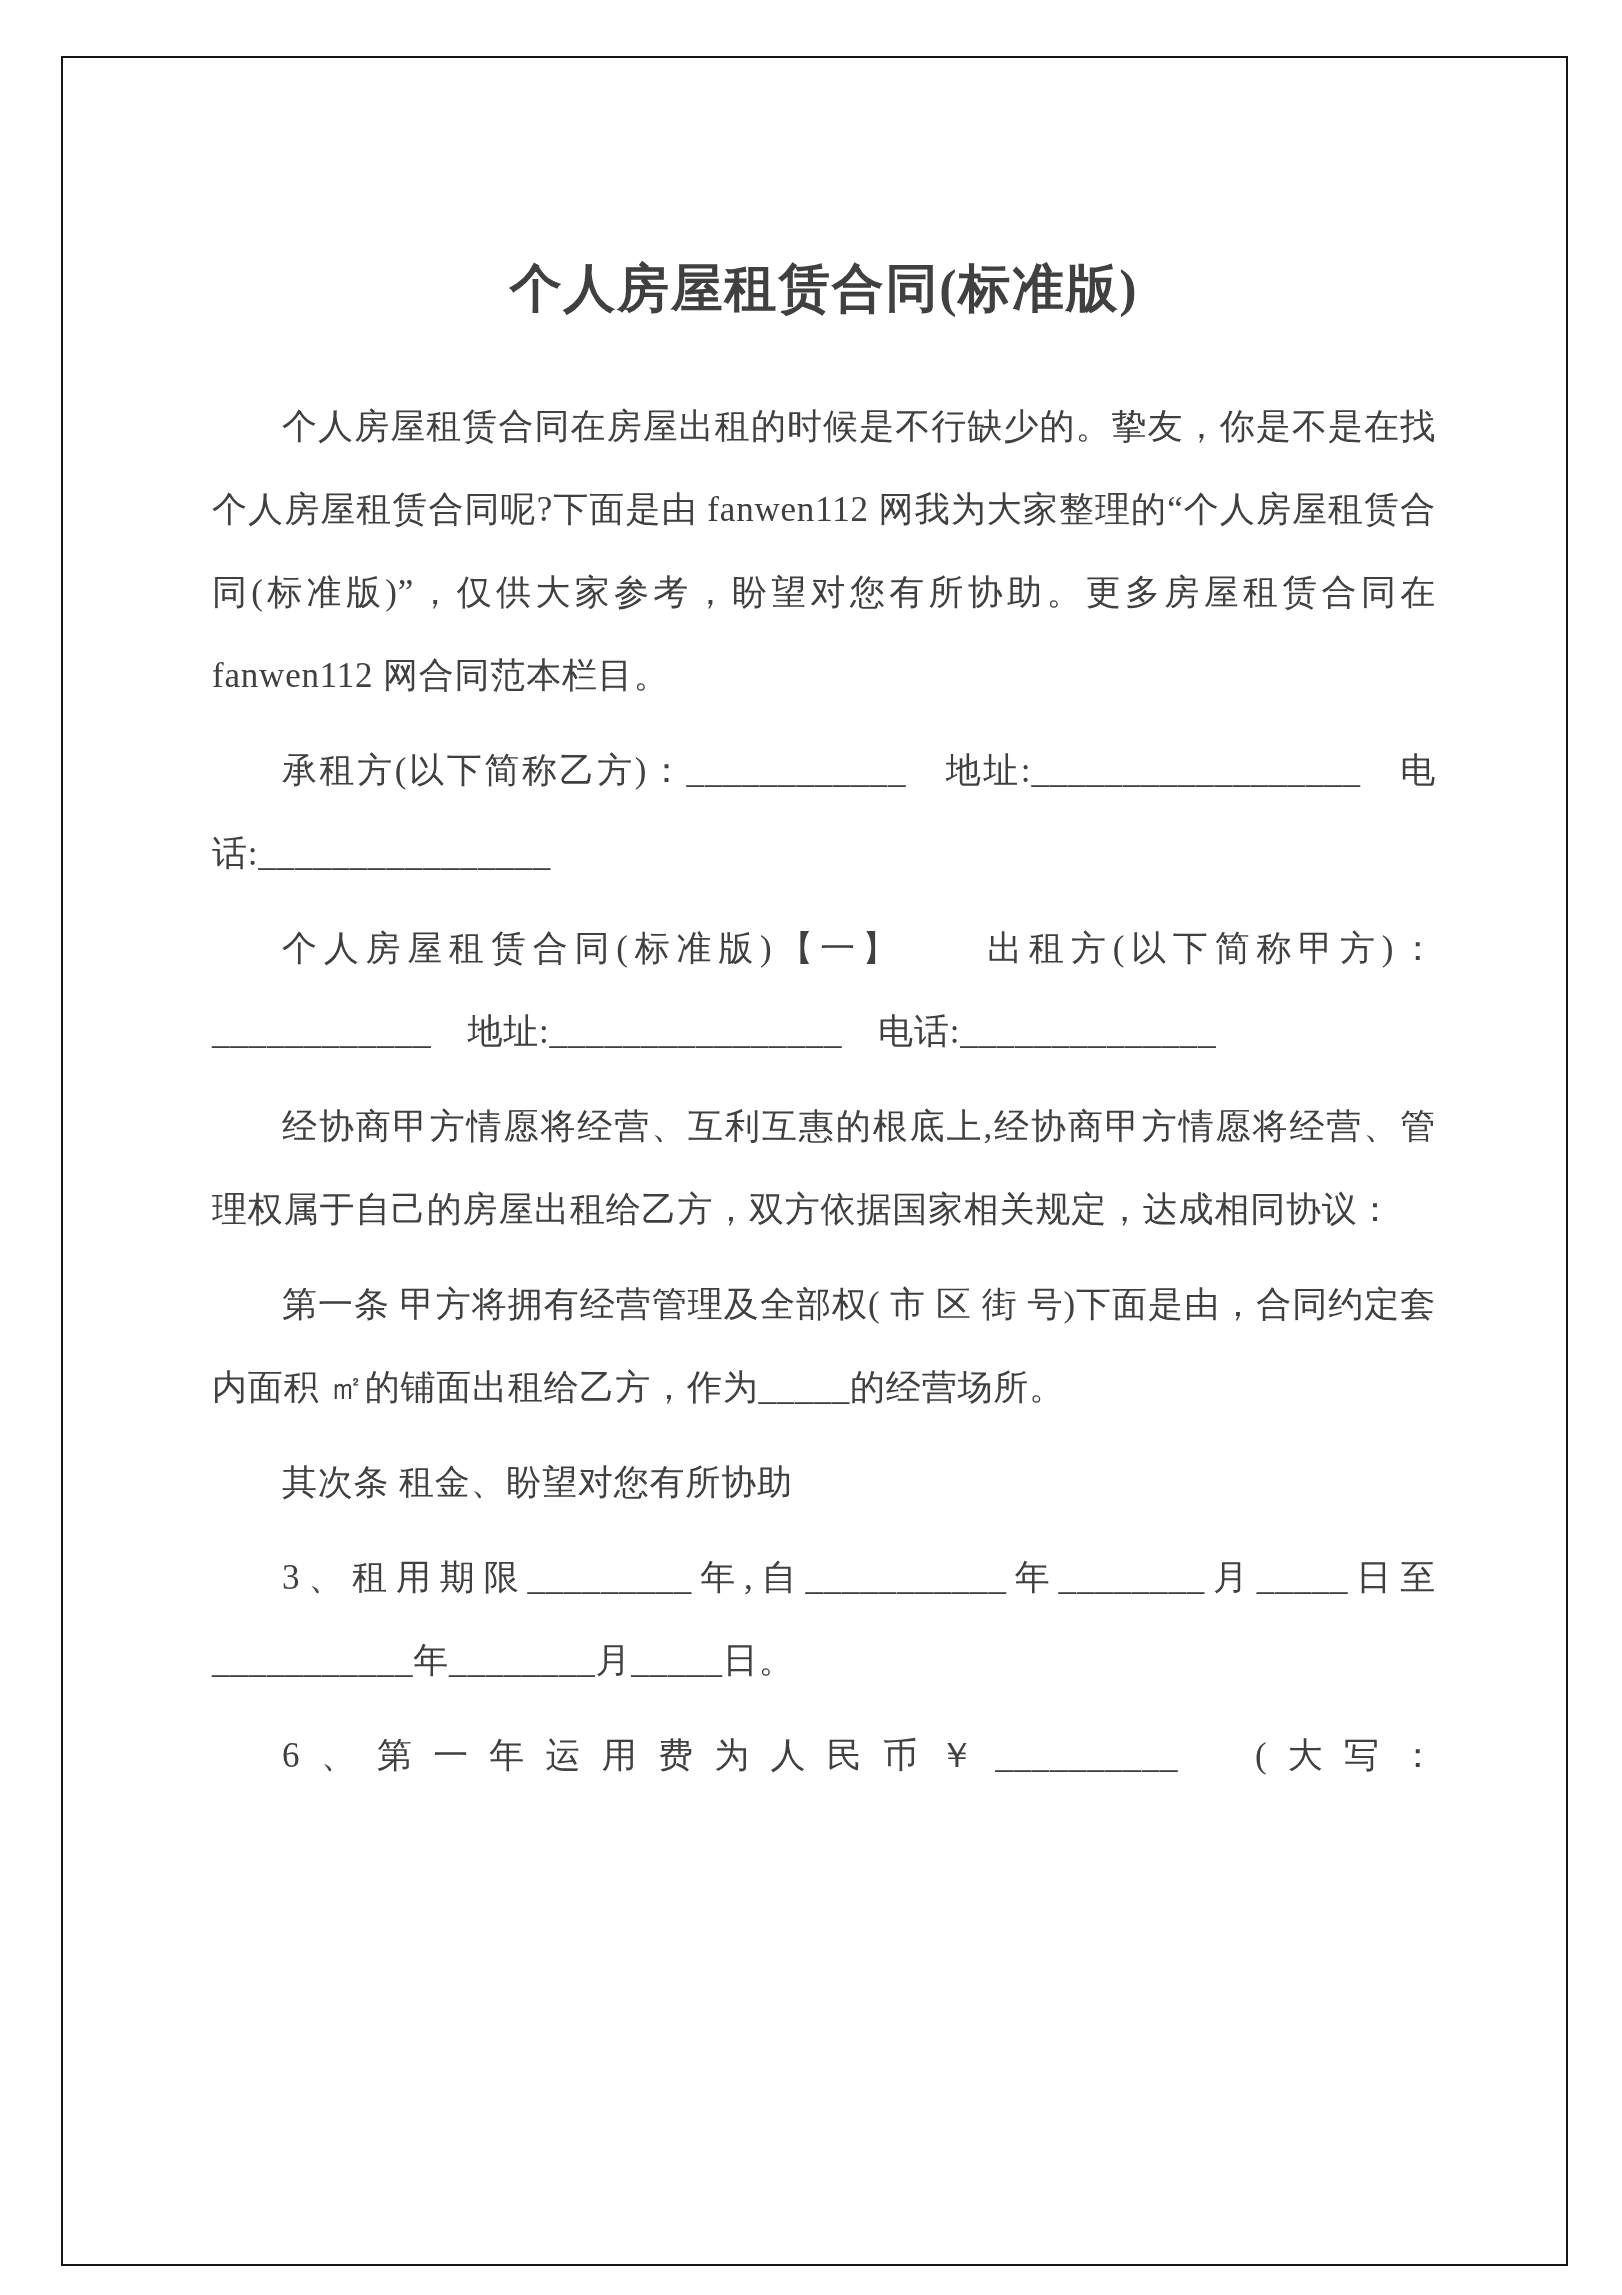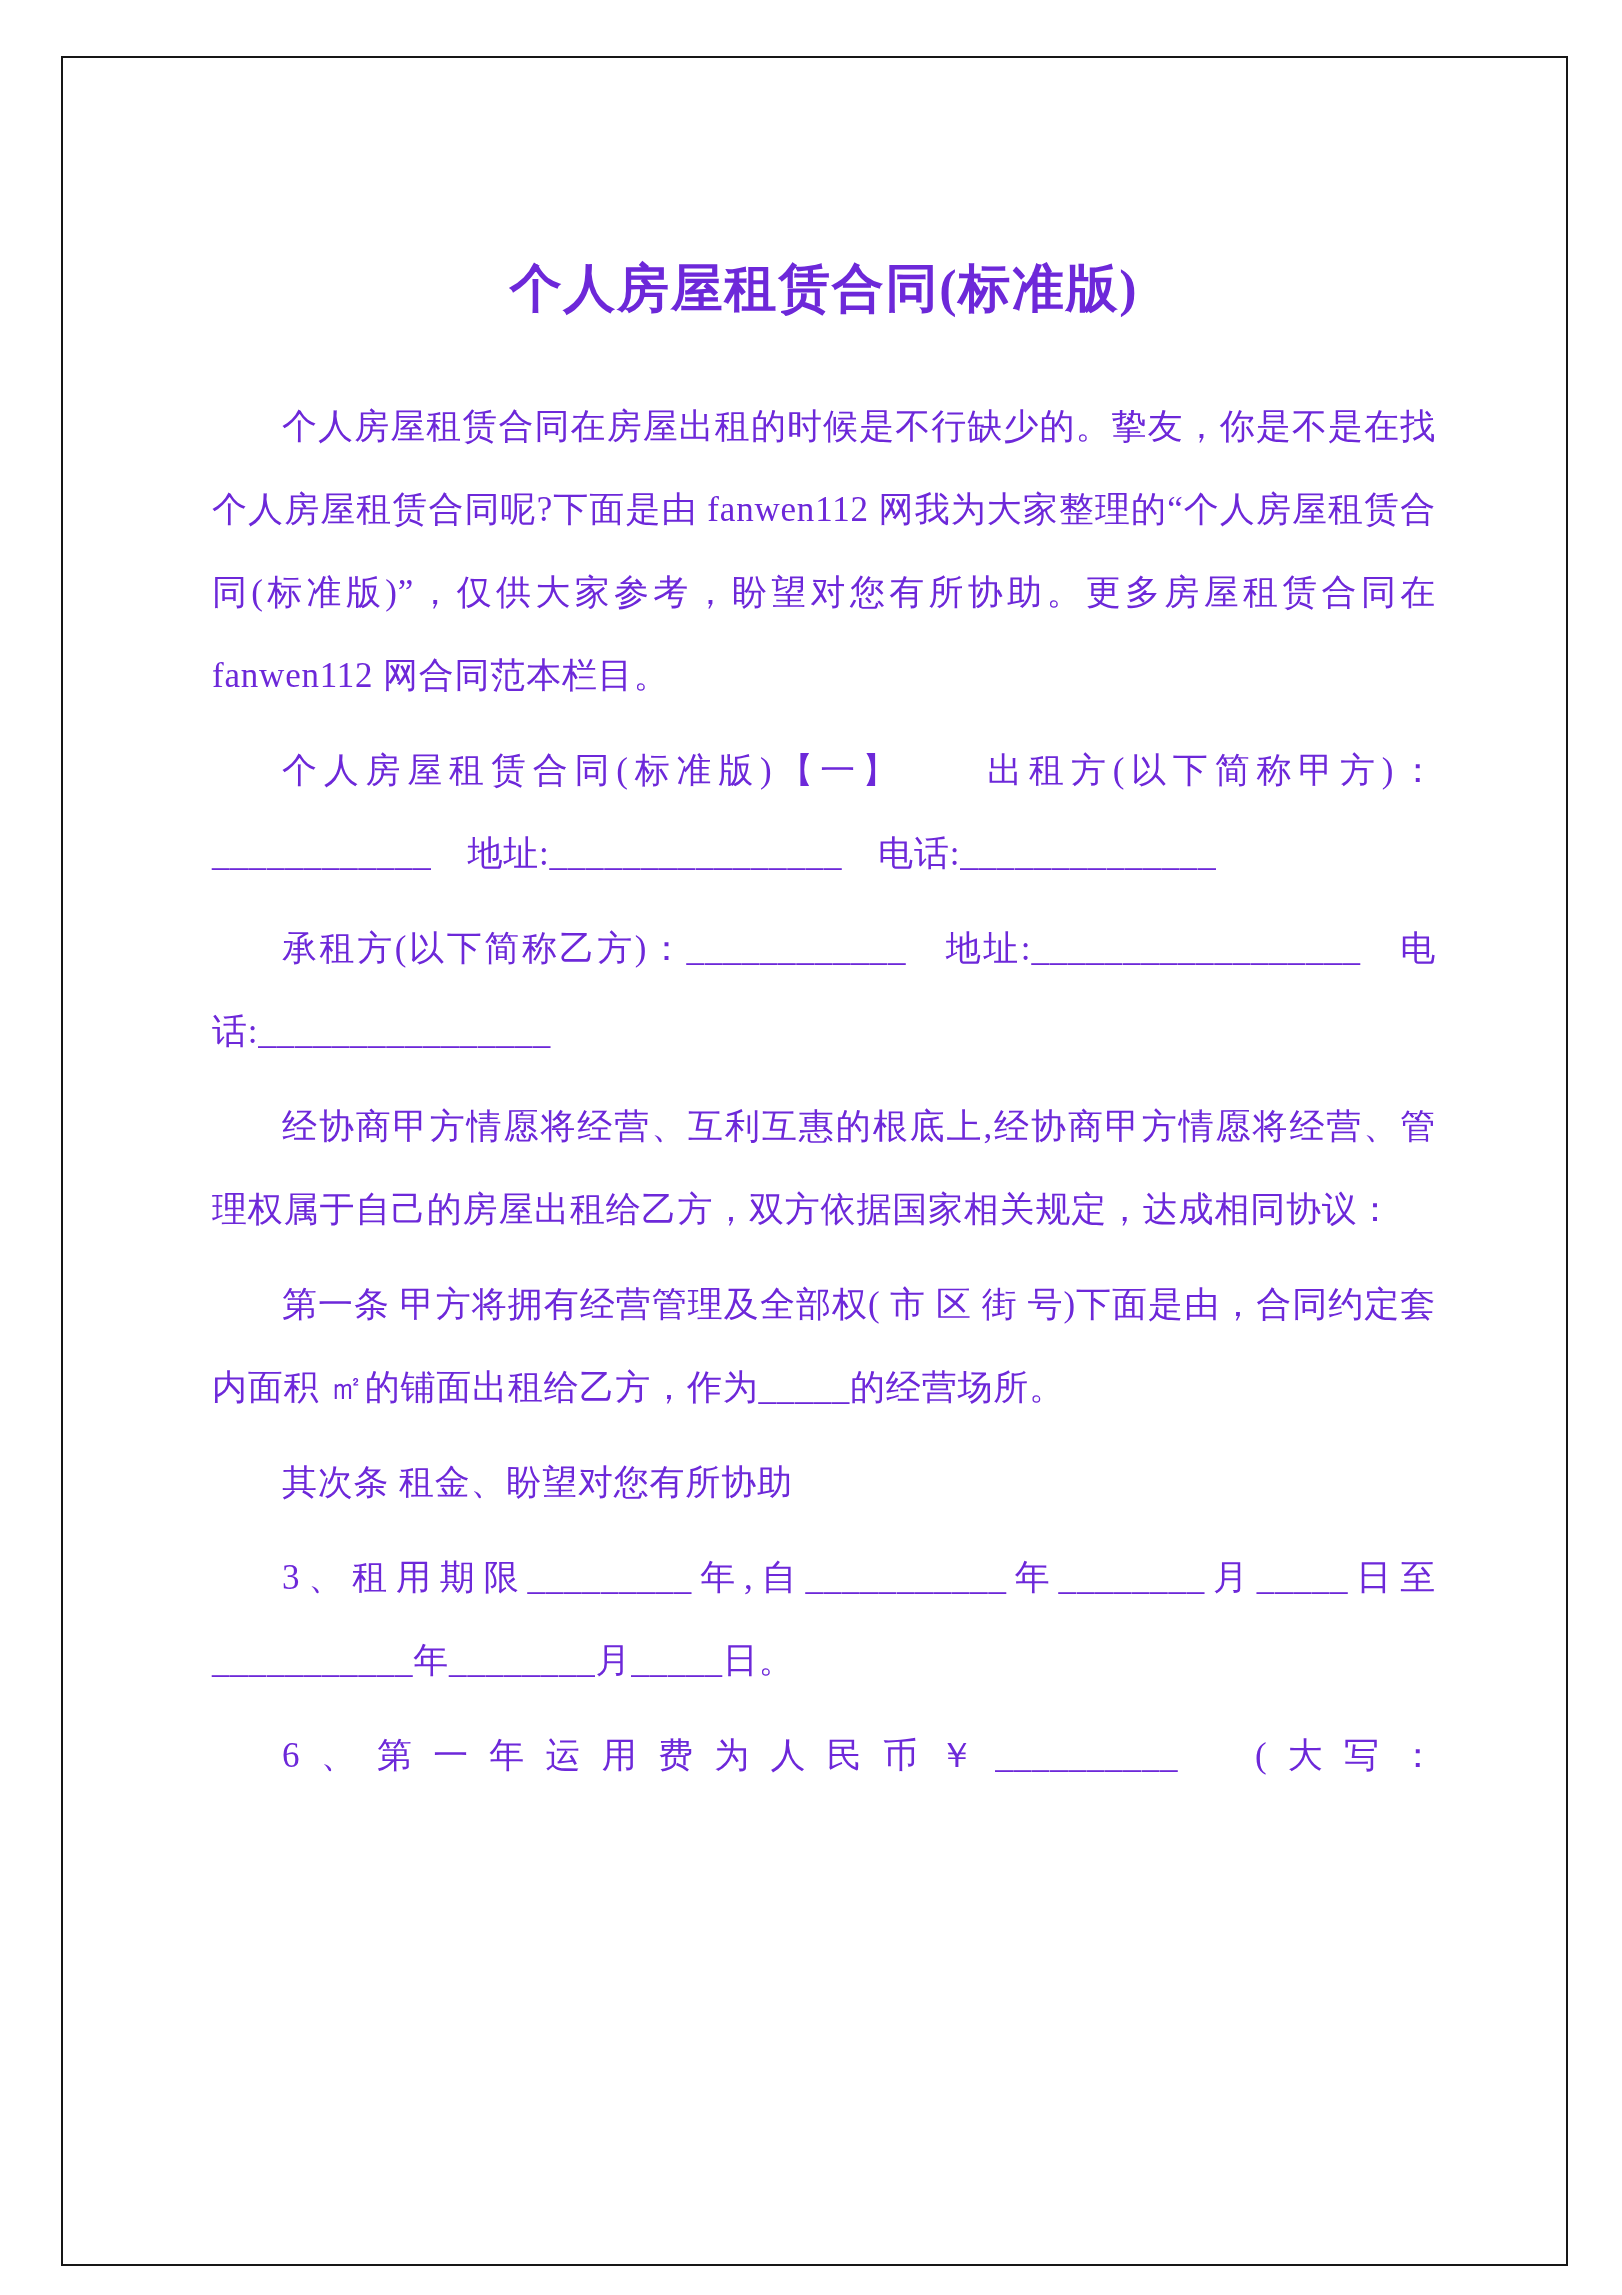--- a/index.html
+++ b/index.html
@@ -6,21 +6,21 @@
     margin: 0;
     padding: 0;
     background: #ffffff;
   }
   .page {
     position: relative;
     width: 1622px;
     height: 2295px;
     background: #ffffff;
     font-family: "Liberation Serif", "DejaVu Serif", serif;
-    color: #6d28d9;
+    color: #404040;
     overflow: hidden;
   }
   .frame {
     position: absolute;
     top: 56px;
     left: 61px;
     right: 54px;
     bottom: 29px;
     border: 2.5px solid #161616;
     box-sizing: border-box;
@@ -49,22 +49,22 @@
     text-align-last: justify;
   }
 </style>
 </head>
 <body>
 
 <div class="page">
   <div class="frame">
     <h1 class="doc-title">个人房屋租赁合同(标准版)</h1>
     <p class="para">个人房屋租赁合同在房屋出租的时候是不行缺少的。挚友，你是不是在找个人房屋租赁合同呢?下面是由 fanwen112 网我为大家整理的“个人房屋租赁合同(标准版)”，仅供大家参考，盼望对您有所协助。更多房屋租赁合同在 fanwen112 网合同范本栏目。</p>
+    <p class="para">承租方(以下简称乙方)：____________　地址:__________________　电话:________________</p>
     <p class="para">个人房屋租赁合同(标准版)【一】　　出租方(以下简称甲方)：____________　地址:________________　电话:______________</p>
-    <p class="para">承租方(以下简称乙方)：____________　地址:__________________　电话:________________</p>
     <p class="para">经协商甲方情愿将经营、互利互惠的根底上,经协商甲方情愿将经营、管理权属于自己的房屋出租给乙方，双方依据国家相关规定，达成相同协议：</p>
     <p class="para">第一条 甲方将拥有经营管理及全部权( 市 区 街 号)下面是由，合同约定套内面积 ㎡的铺面出租给乙方，作为_____的经营场所。</p>
     <p class="para">其次条 租金、盼望对您有所协助</p>
     <p class="para">3、租用期限_________年,自___________年________月_____日至___________年________月_____日。</p>
     <p class="para cut-line">6、第一年运用费为人民币￥__________　(大写：</p>
   </div>
 </div>
 
 
 </body></html>

